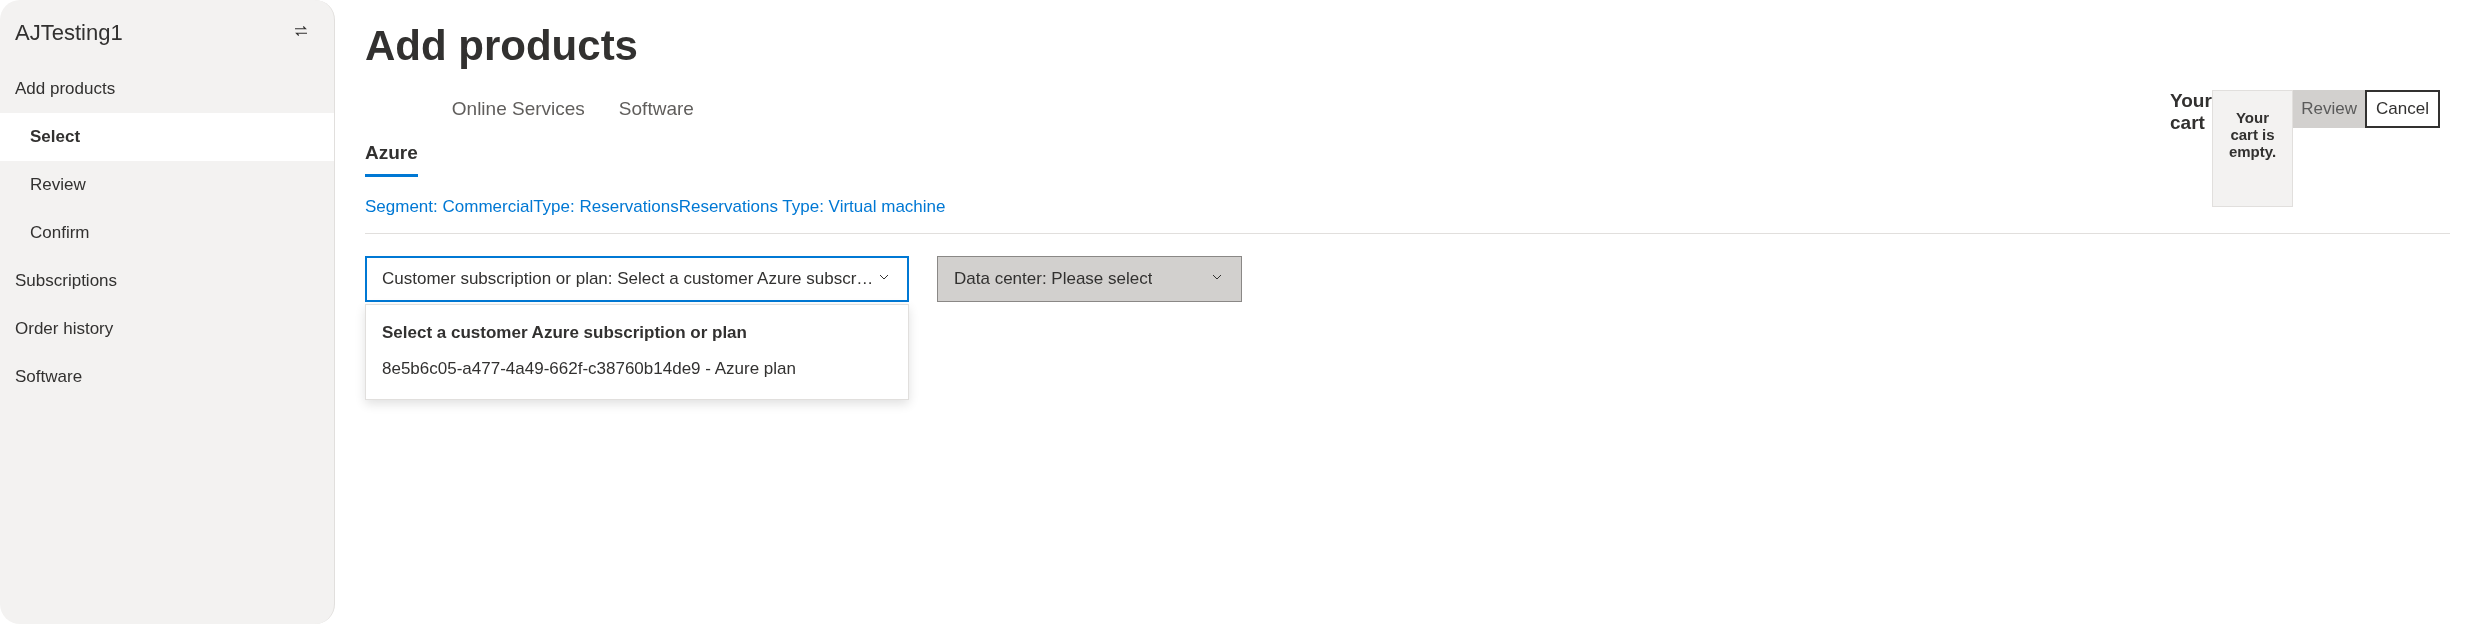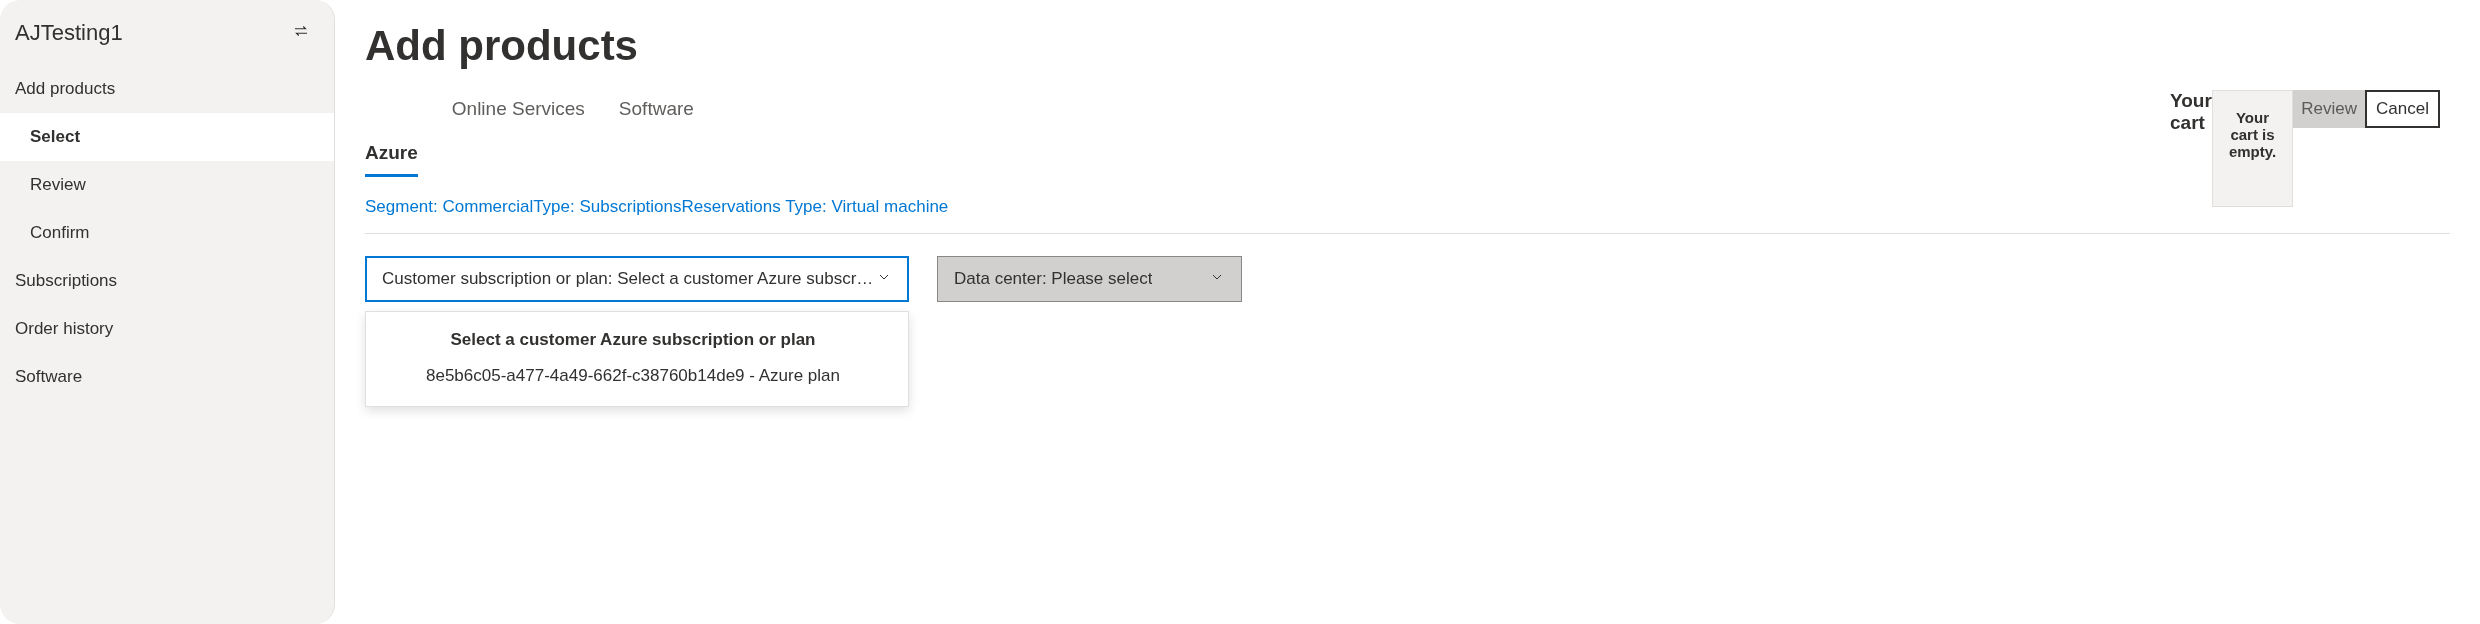--- a/index.html
+++ b/index.html
@@ -27,21 +27,21 @@
   .filter-link { color: #0078d4; font-size: 17px; cursor: pointer; }
   .selects-row { display: flex; gap: 28px; }
   .select { position: relative; }
   .select-box { border: 1px solid #8a8886; background: #fff; height: 46px; display: flex; align-items: center; justify-content: space-between; padding: 0 16px; font-size: 17px; cursor: pointer; }
   .select-box.focused { border: 2px solid #0078d4; padding: 0 15px; }
   .select-box.disabled { background: #d2d0ce; }
   .select-sub { width: 544px; }
   .select-dc { width: 305px; }
   .label-pair { white-space: nowrap; overflow: hidden; text-overflow: ellipsis; }
   .chev svg { width: 16px; height: 16px; stroke: #323130; fill: none; }
-  .dropdown { position: absolute; top: 55px; left: 0; right: 0; background: #fff; border: 1px solid #e1dfdd; box-shadow: 0 4px 10px rgba(0,0,0,.12); padding: 10px 8px 14px 0; text-align: center; }
+  .dropdown { position: absolute; top: 48px; left: 0; right: 0; background: #fff; border: 1px solid #e1dfdd; box-shadow: 0 4px 10px rgba(0,0,0,.12); padding: 10px 8px 14px 0; }
   .dropdown-heading { font-weight: 600; font-size: 17px; padding: 8px 16px 10px 16px; }
   .dropdown-item { font-size: 17px; padding: 6px 16px; cursor: pointer; }
 
   
   .cart { width: 290px; margin-left: auto; padding: 0 10px 12px 10px; position: absolute; right: 30px; top: 90px; display: flex; flex-direction: row; }
   .cart-title { font-size: 19px; font-weight: 700; margin: 0 0 12px 0; }
   .cart-empty-box { background: #f3f2f1; border: 1px solid #e1dfdd; padding: 18px 16px 18px 16px; text-align: center; font-size: 15px; color: #323130; margin-bottom: 40px; }
   .cart-empty-box .empty-h { font-weight: 600; display: block; margin-bottom: 28px; }
   .cart-empty-box .empty-p strong { font-weight: 600; }
   .btn { display: block; width: 100%; height: 38px; font-size: 17px; cursor: pointer; border: none; }
@@ -79,21 +79,21 @@
     <h1 class="page-title">Add products</h1>
 
     <div class="tabs">
       <div class="tab active"><span>Azure</span></div>
       <div class="tab"><span>Online Services</span></div>
       <div class="tab"><span>Software</span></div>
     </div>
 
     <div class="filters">
       <span class="filter-link">Segment: Commercial</span>
-      <span class="filter-link">Type: Subscriptions</span>
+      <span class="filter-link">Type: Reservations</span>
       <span class="filter-link">Reservations Type: Virtual machine</span>
     </div>
 
     <div class="selects-row">
       <div class="select select-sub">
         <div class="select-box focused">
           <span class="label-pair">Customer subscription or plan: Select a customer Azure subscrip…</span>
           <span class="chev"><svg viewBox="0 0 24 24" stroke-width="1.5">
                 <path d="M6 9l6 6 6-6"></path>
               </svg></span>

